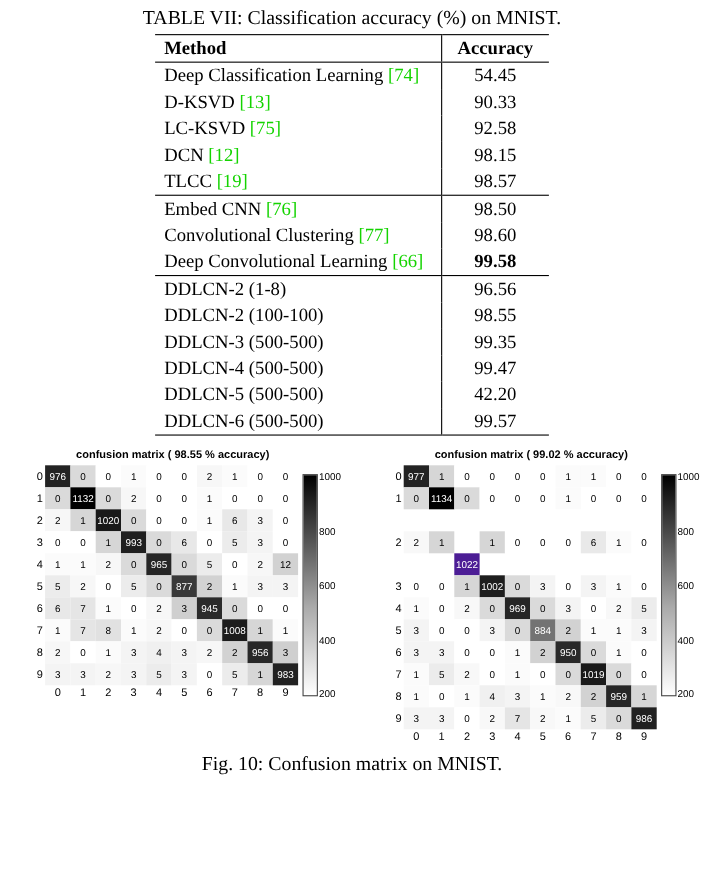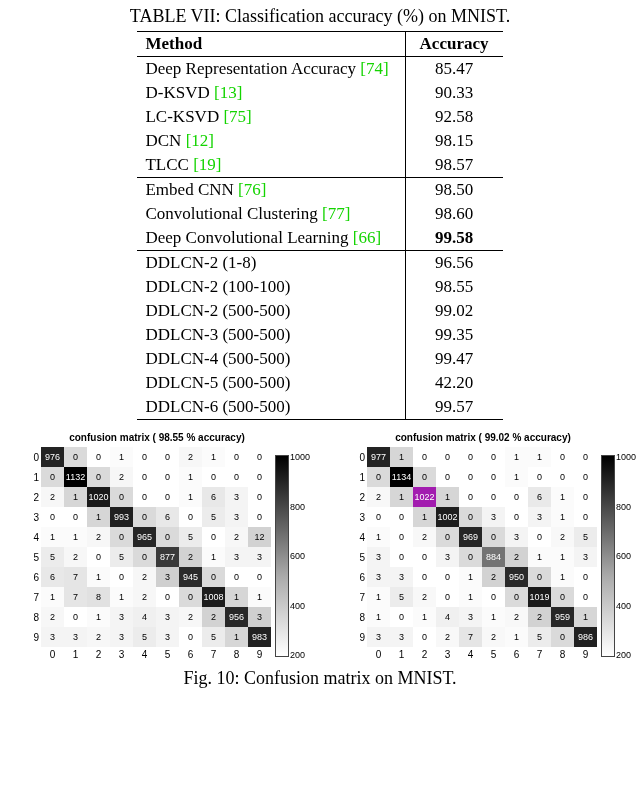--- a/index.html
+++ b/index.html
@@ -145,22 +145,22 @@
   <div class="table-wrap">
     <table class="accuracy">
       <thead>
         <tr class="hr-top hr-head">
           <th>Method</th>
           <th class="acc-h">Accuracy</th>
         </tr>
       </thead>
       <tbody id="acc-body">
           <tr>
-            <td><span>Deep Representation Accuracy </span><span class="cite">[74]</span></td>
-            <td class="acc-c">85.47</td>
+            <td><span>Deep Classification Learning </span><span class="cite">[74]</span></td>
+            <td class="acc-c">54.45</td>
           </tr>
           <tr>
             <td><span>D-KSVD </span><span class="cite">[13]</span></td>
             <td class="acc-c">90.33</td>
           </tr>
           <tr>
             <td><span>LC-KSVD </span><span class="cite">[75]</span></td>
             <td class="acc-c">92.58</td>
           </tr>
           <tr>
@@ -183,24 +183,20 @@
             <td><span>Deep Convolutional Learning </span><span class="cite">[66]</span></td>
             <td class="acc-c bold">99.58</td>
           </tr>
           <tr class="sep">
             <td><span>DDLCN-2 (1-8)</span></td>
             <td class="acc-c">96.56</td>
           </tr>
           <tr>
             <td><span>DDLCN-2 (100-100)</span></td>
             <td class="acc-c">98.55</td>
-          </tr>
-          <tr>
-            <td><span>DDLCN-2 (500-500)</span></td>
-            <td class="acc-c">99.02</td>
           </tr>
           <tr>
             <td><span>DDLCN-3 (500-500)</span></td>
             <td class="acc-c">99.35</td>
           </tr>
           <tr>
             <td><span>DDLCN-4 (500-500)</span></td>
             <td class="acc-c">99.47</td>
           </tr>
           <tr>
@@ -403,21 +399,21 @@
               <div class="cm-cell" style="background: rgb(255, 255, 255); color: rgb(0, 0, 0);">0</div>
               <div class="cm-cell" style="background: rgb(251, 251, 251); color: rgb(0, 0, 0);">1</div>
               <div class="cm-cell" style="background: rgb(255, 255, 255); color: rgb(0, 0, 0);">0</div>
               <div class="cm-cell" style="background: rgb(255, 255, 255); color: rgb(0, 0, 0);">0</div>
               <div class="cm-cell" style="background: rgb(255, 255, 255); color: rgb(0, 0, 0);">0</div>
             </div>
             <div class="cm-row">
               <div class="cm-ylabel">2</div>
               <div class="cm-cell" style="background: rgb(248, 248, 248); color: rgb(0, 0, 0);">2</div>
               <div class="cm-cell" style="background: rgb(214, 214, 214); color: rgb(0, 0, 0);">1</div>
-              <div class="cm-cell" style="background: #a21caf; color: rgb(255, 255, 255);">1022</div>
+              <div class="cm-cell" style="background: #4c1d95; color: rgb(255, 255, 255); margin-top: 40px;">1022</div>
               <div class="cm-cell" style="background: rgb(214, 214, 214); color: rgb(0, 0, 0);">1</div>
               <div class="cm-cell" style="background: rgb(255, 255, 255); color: rgb(0, 0, 0);">0</div>
               <div class="cm-cell" style="background: rgb(255, 255, 255); color: rgb(0, 0, 0);">0</div>
               <div class="cm-cell" style="background: rgb(255, 255, 255); color: rgb(0, 0, 0);">0</div>
               <div class="cm-cell" style="background: rgb(233, 233, 233); color: rgb(0, 0, 0);">6</div>
               <div class="cm-cell" style="background: rgb(251, 251, 251); color: rgb(0, 0, 0);">1</div>
               <div class="cm-cell" style="background: rgb(255, 255, 255); color: rgb(0, 0, 0);">0</div>
             </div>
             <div class="cm-row">
               <div class="cm-ylabel">3</div>

